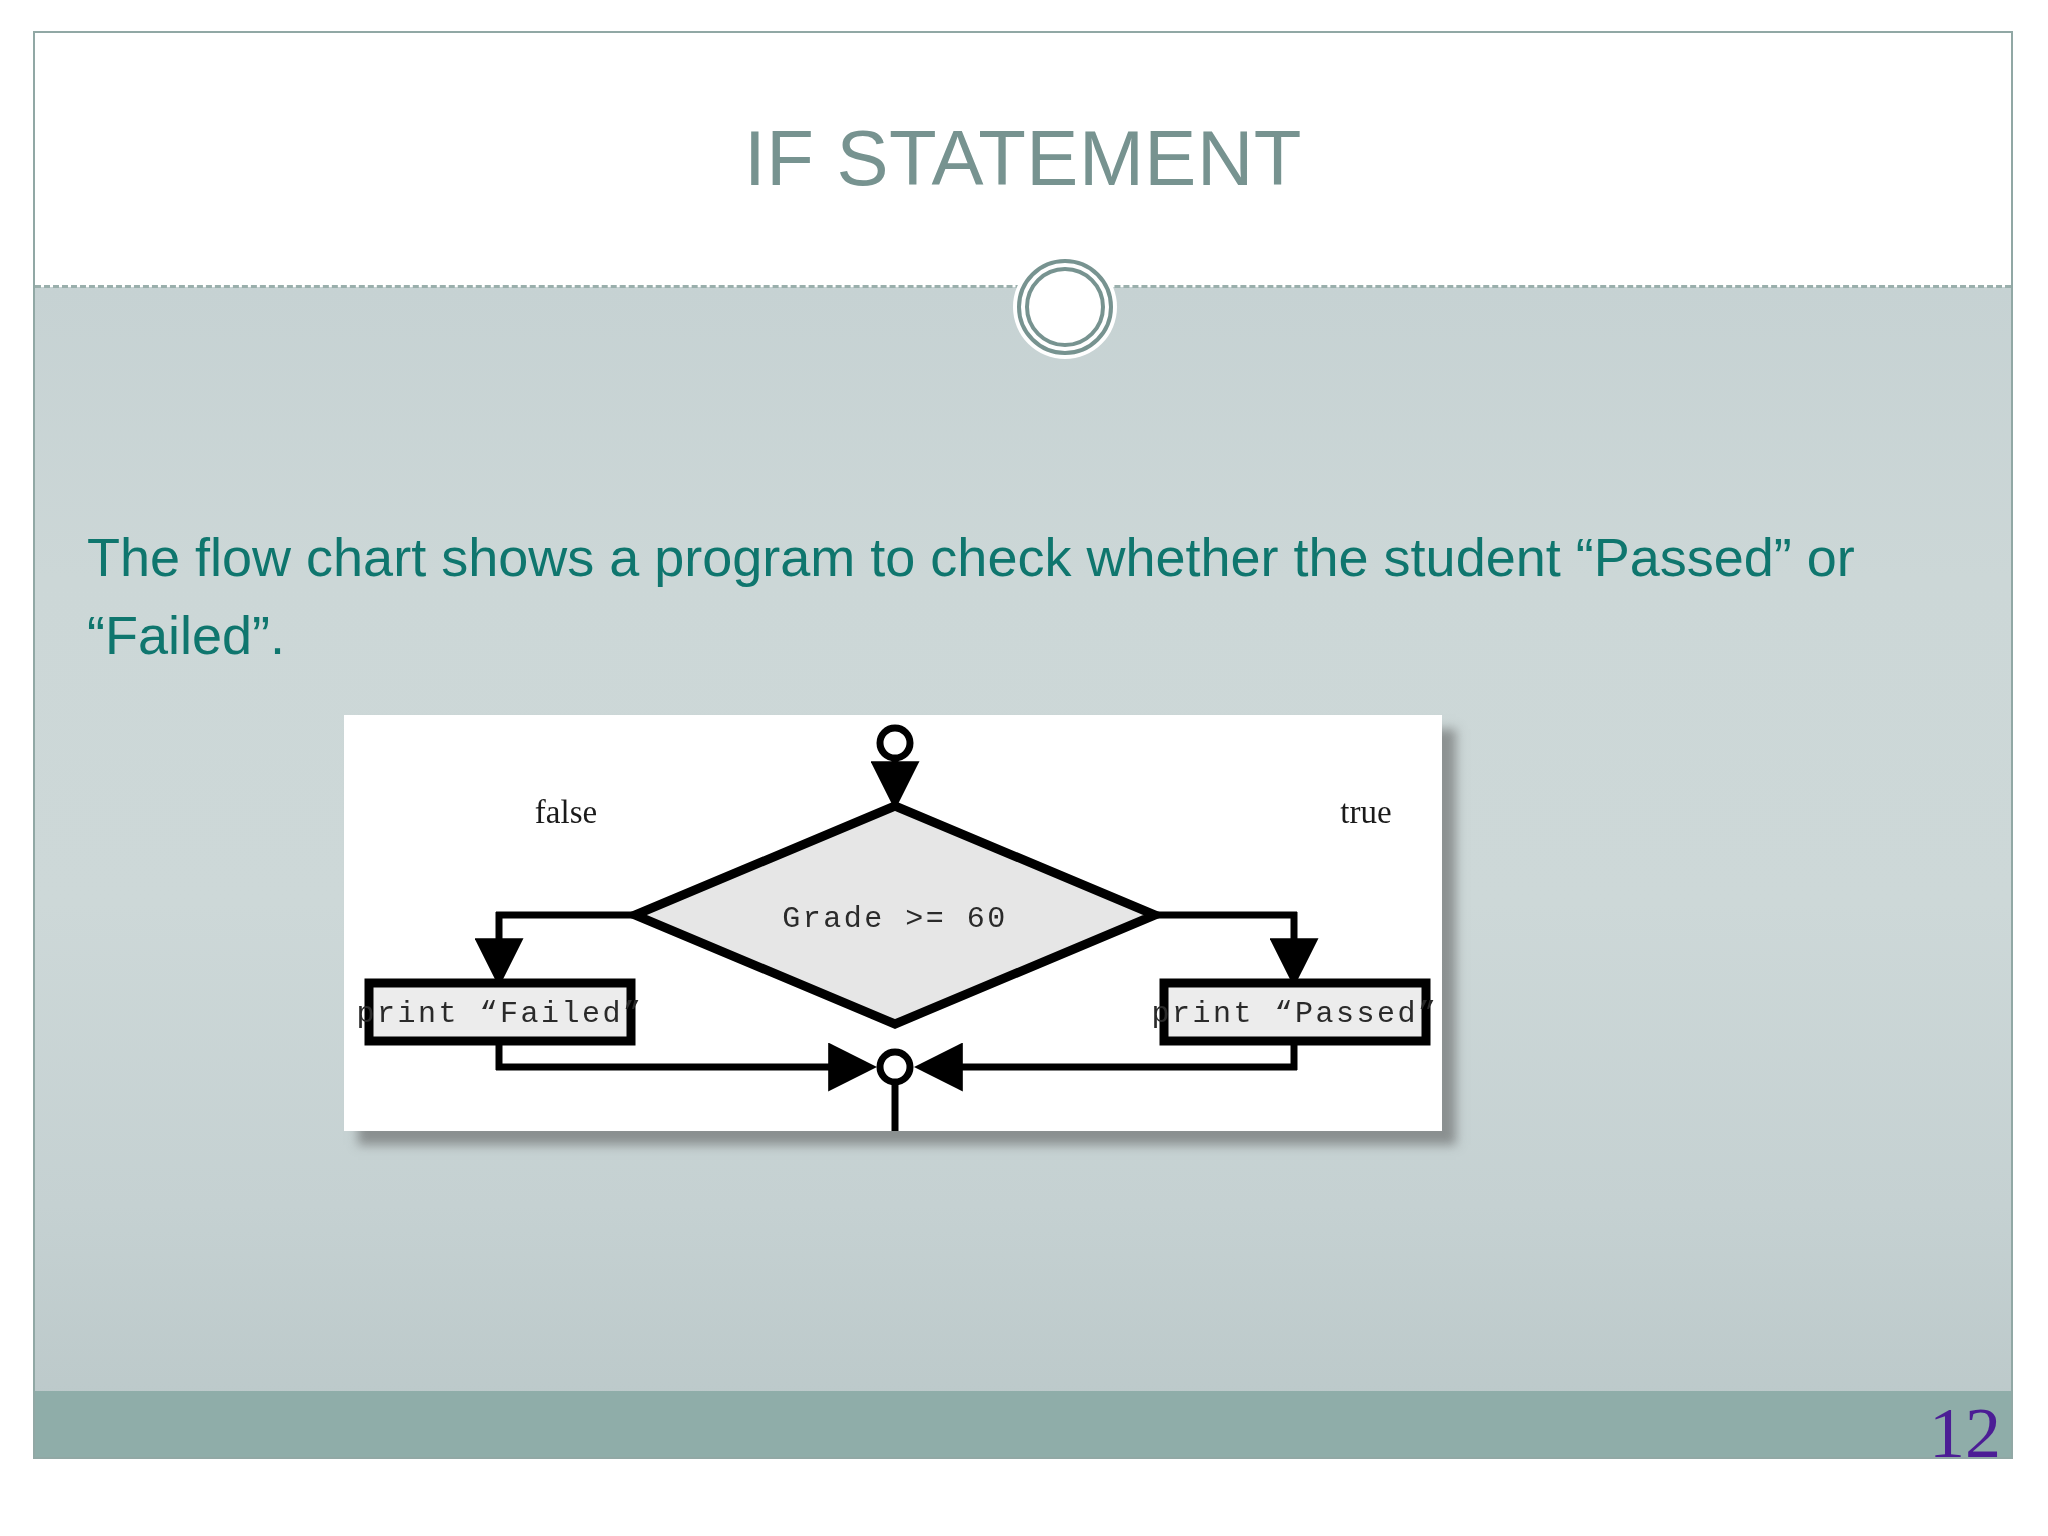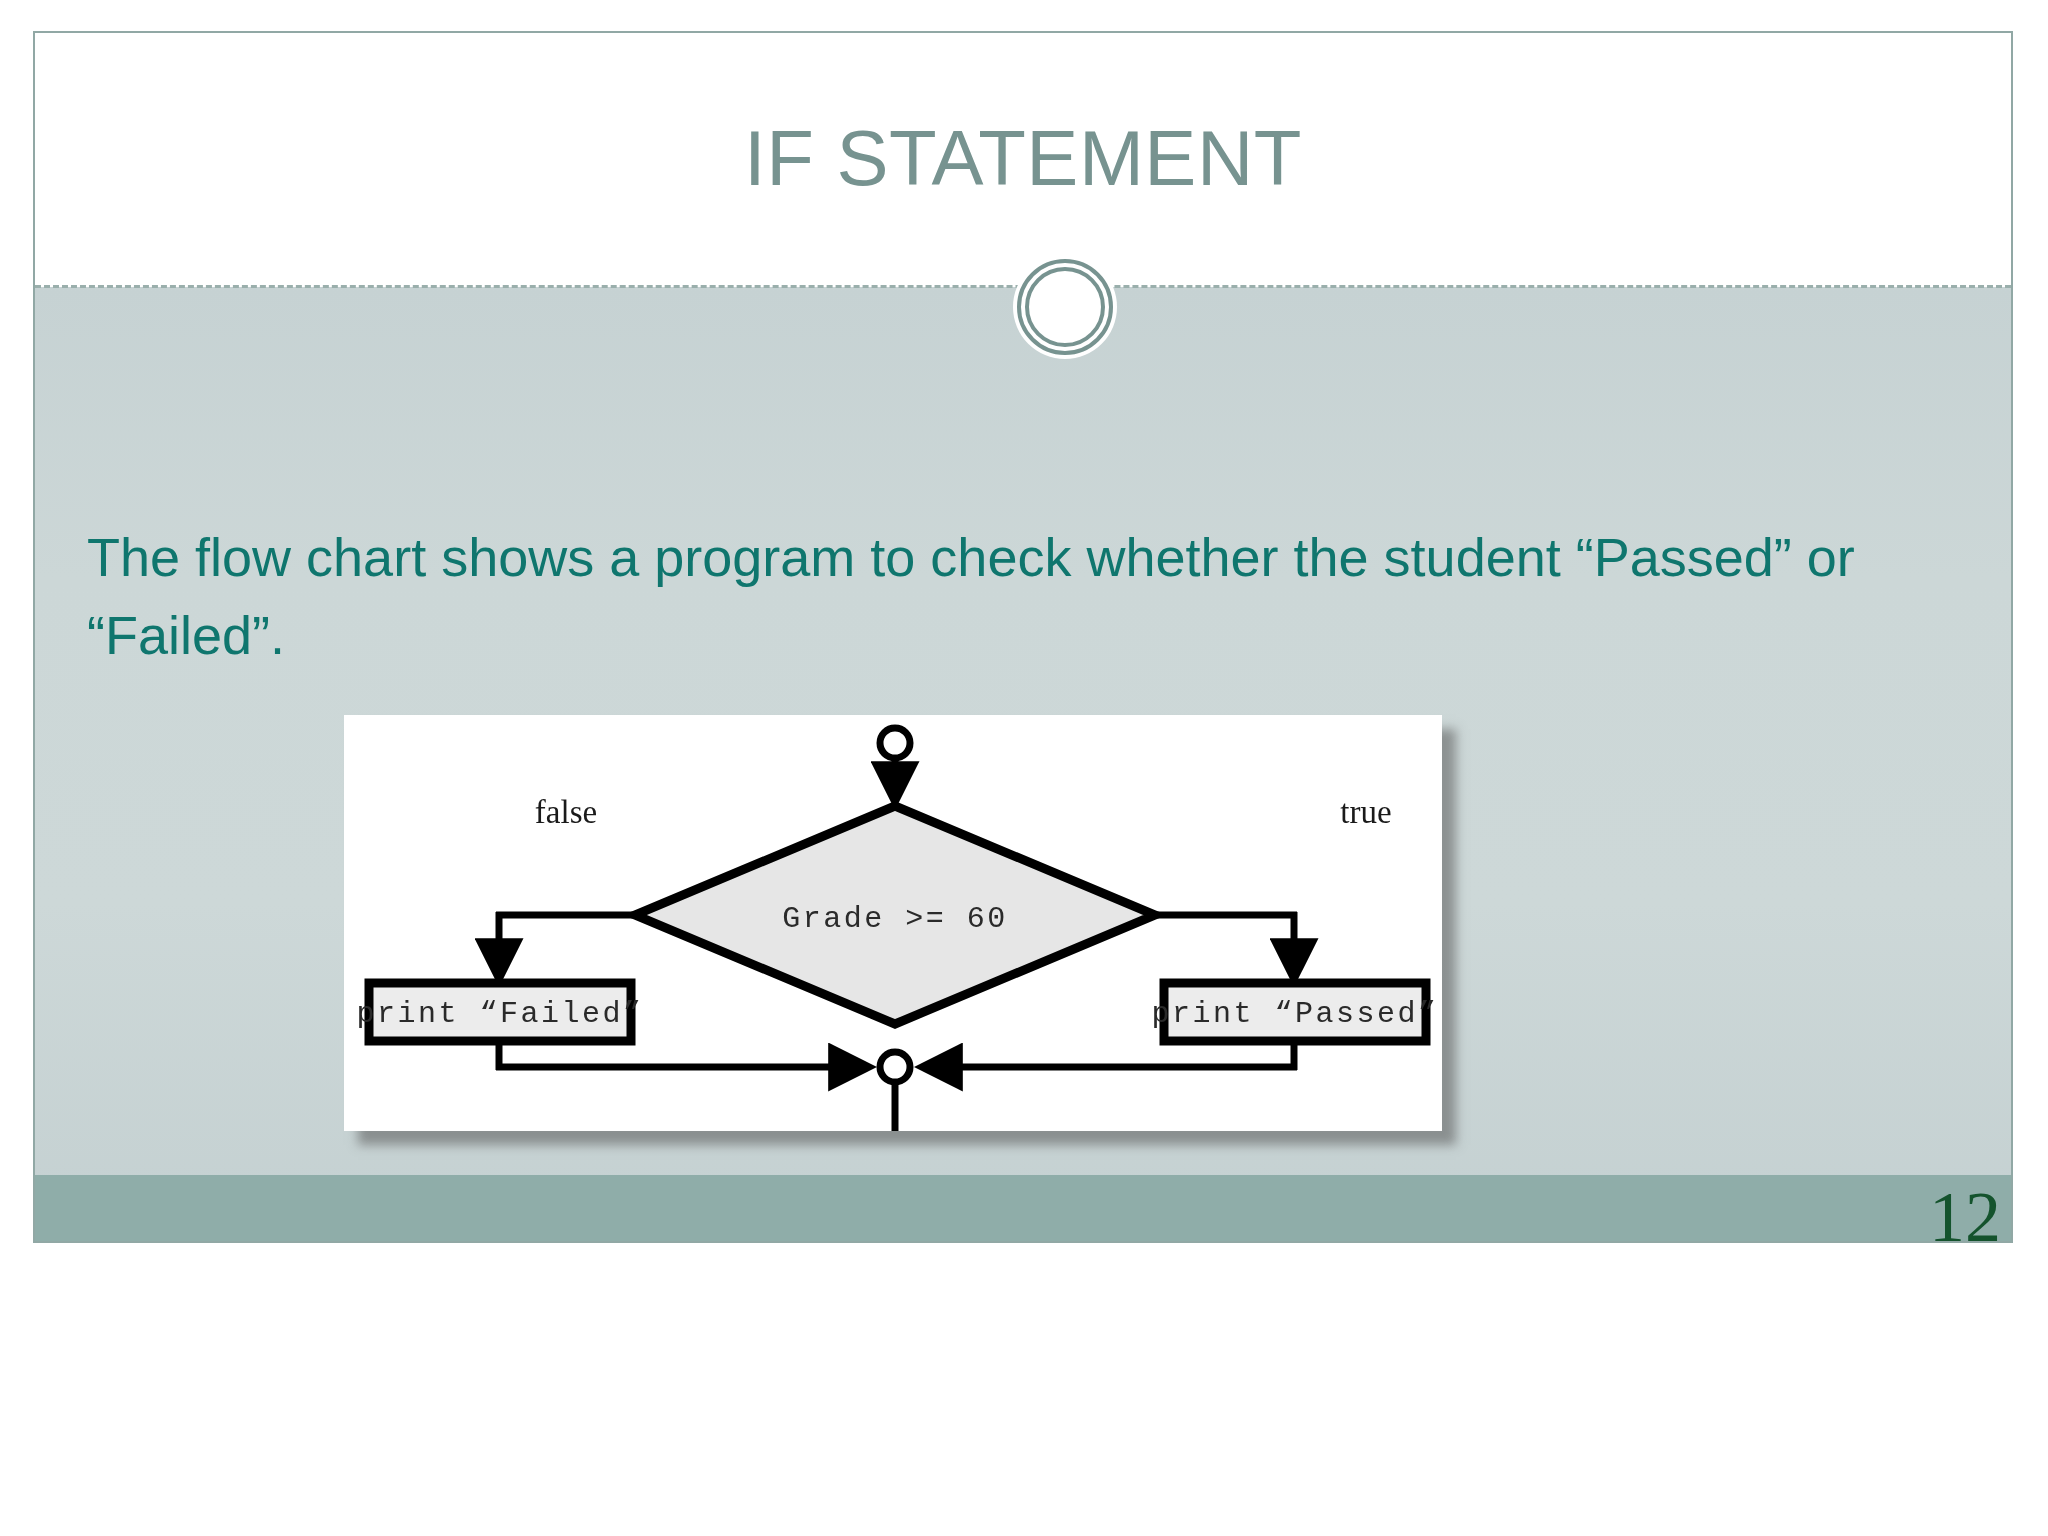--- a/index.html
+++ b/index.html
@@ -13,21 +13,21 @@
     overflow: hidden;
     font-family: "Liberation Sans", sans-serif;
   }
 
   
   #slide {
     position: absolute;
     left: 33px;
     top: 31px;
     width: 1980px;
-    height: 1212px;
+    height: 1428px;
     background: #ffffff;
     border: 2px solid #91a8a5;
     box-sizing: border-box;
     overflow: hidden;
   }
 
   
   #title-band {
     position: absolute;
     left: 0;
@@ -97,21 +97,21 @@
     left: 0;
     bottom: 0;
     width: 100%;
     height: 66px;
     background: #8fada9;
   }
   #page-number {
     position: absolute;
     right: 10px;
     bottom: -12px;
-    color: #14532d;
+    color: #4c1d95;
     font-family: "Liberation Serif", serif;
     font-size: 72px;
     line-height: 72px;
     font-weight: 400;
   }
 
   
   #example-heading {
     position: absolute;
     left: 52px;

